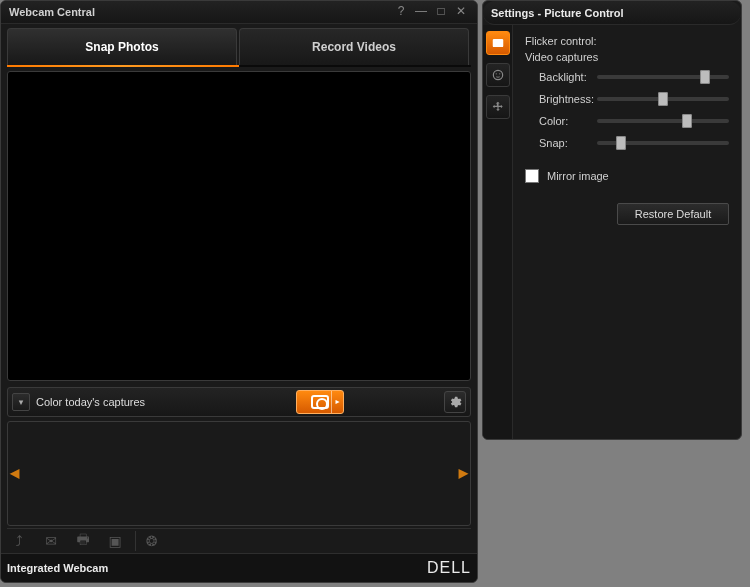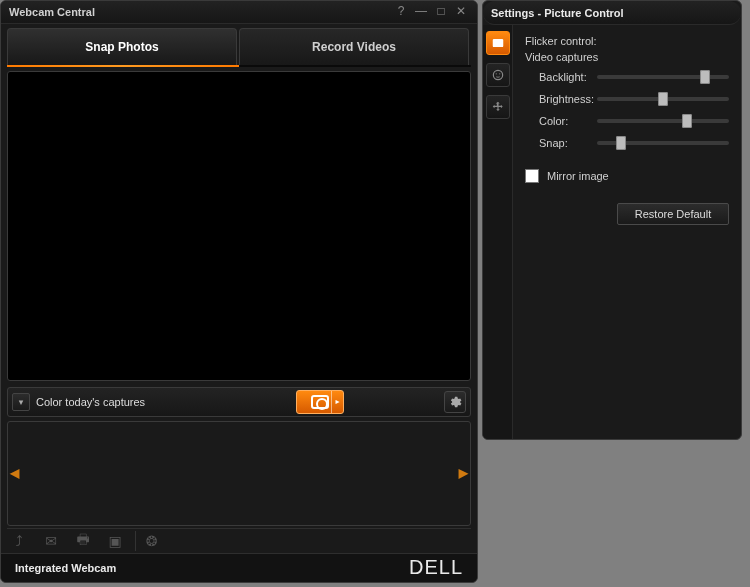--- a/index.html
+++ b/index.html
@@ -185,27 +185,27 @@
     display:flex;align-items:center;justify-content:center;
     color:#555;font-size:14px;cursor:pointer;
   }
   .action-row .abtn:last-of-type{border-left:1px solid #333;padding-left:8px;}
 
   
   .footer{
     height:30px;
     border-top:1px solid #2e2e2e;
     display:flex;align-items:center;
-    padding:0 14px;
+    padding:0 6px;
     background:#121212;
   }
   .footer .device{ font-weight:bold;color:#eaeaea;}
   .footer .brand{
     margin-left:auto;font-family: Impact, Arial Black, sans-serif;
-    font-size:20px;letter-spacing:1px;color:#eaeaea;
+    font-size:16px;letter-spacing:1px;color:#eaeaea;
   }
 
   
   .settings-window{
     width: 260px;
     height: 440px;
     background:#1a1a1a;
     border:1px solid #3a3a3a;
     border-radius:6px;
     display:flex;flex-direction:column;

